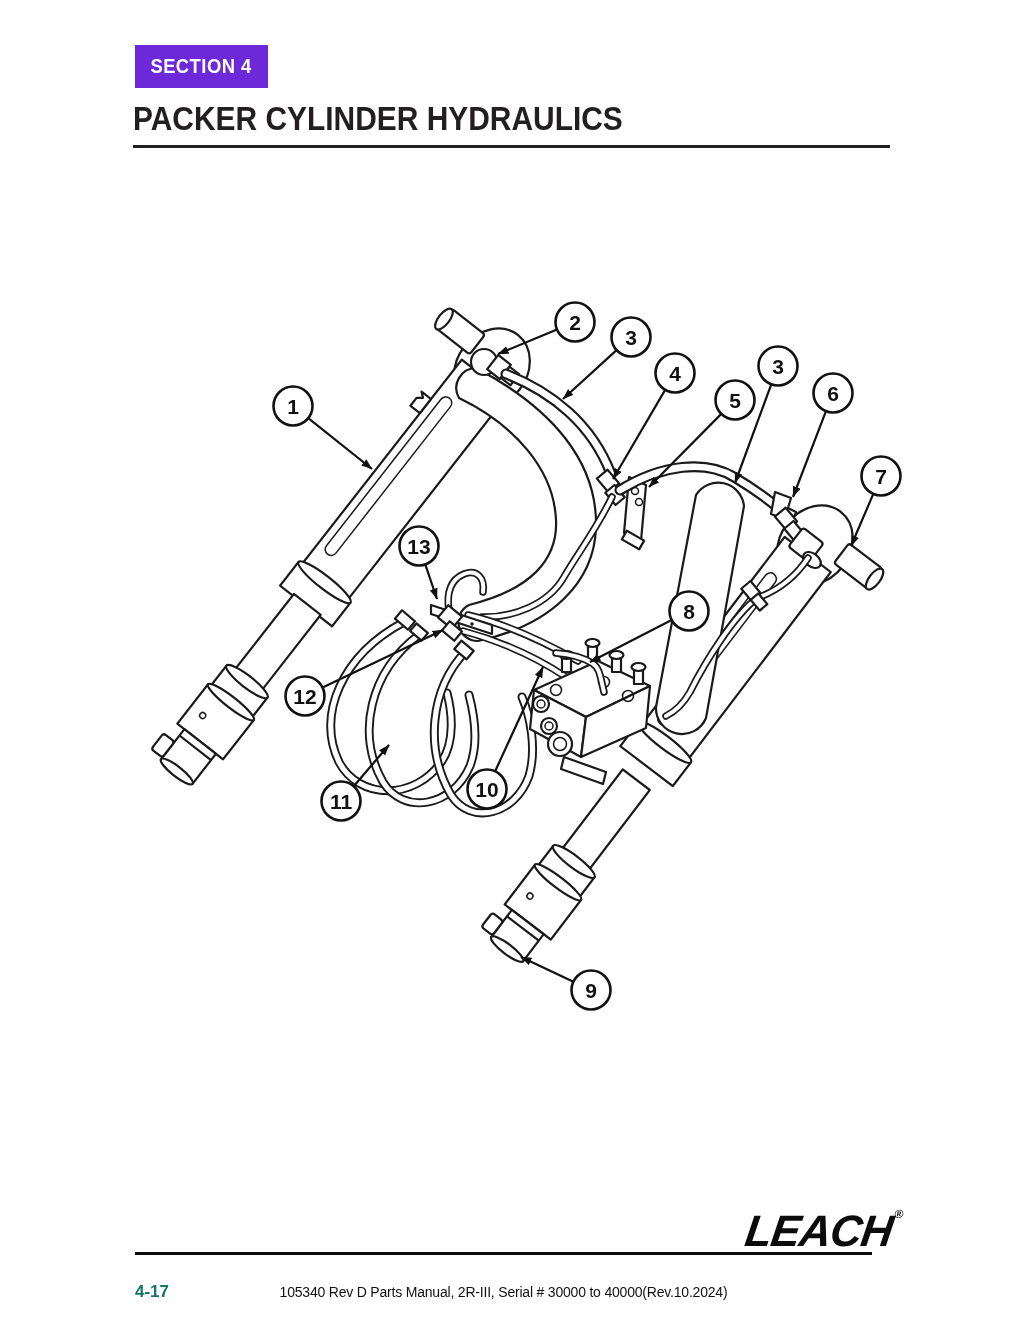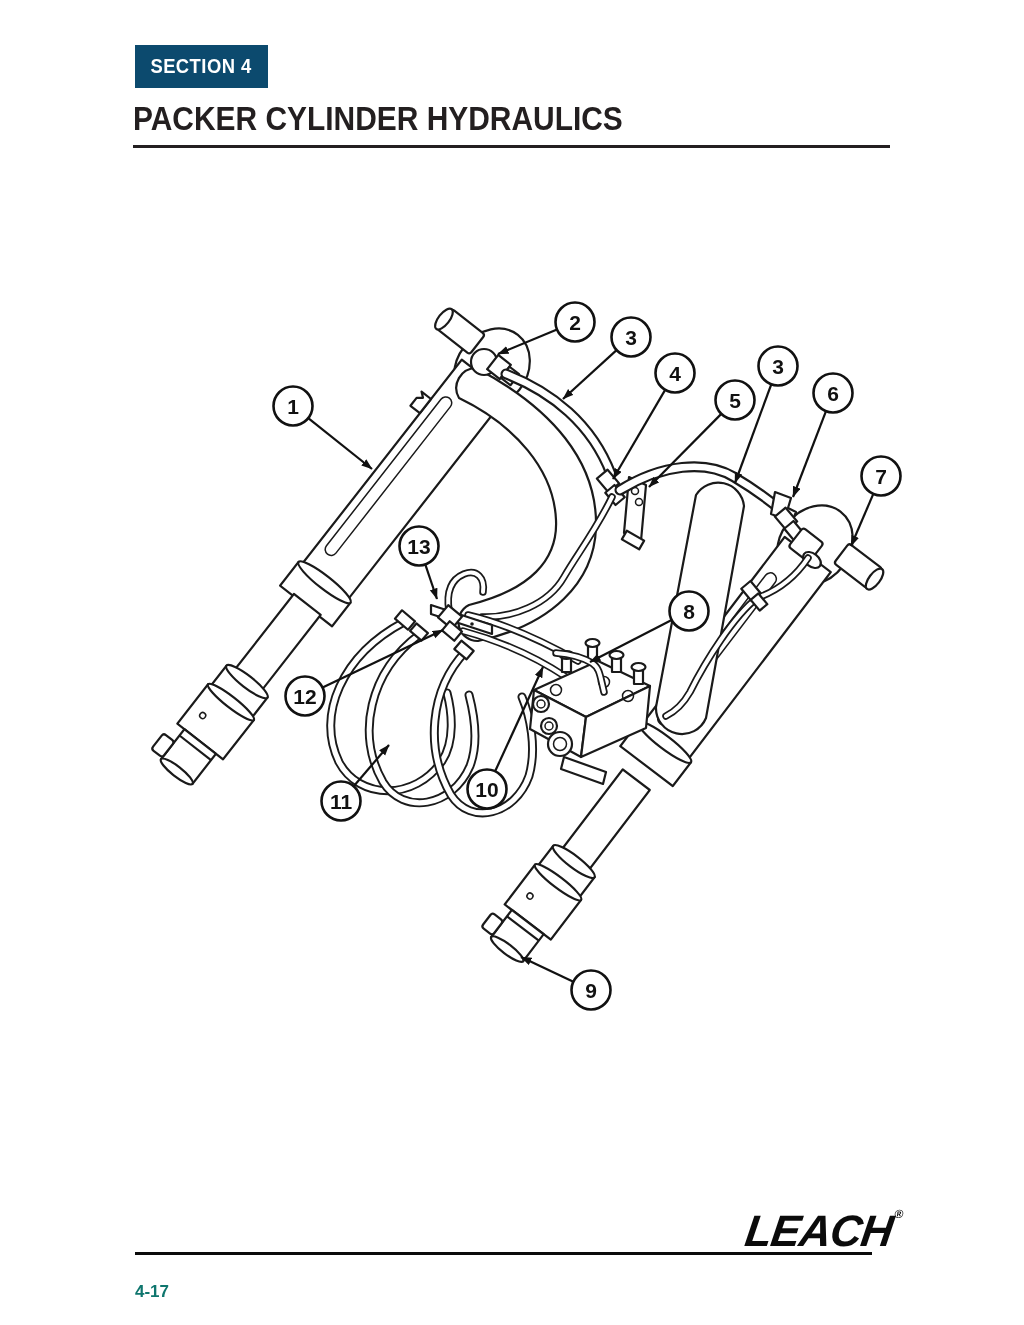--- a/index.html
+++ b/index.html
@@ -4,21 +4,21 @@
 <style>
   html,body{margin:0;padding:0;background:#e8e8e8;}
   .page{
     position:relative;width:1024px;height:1325px;background:#ffffff;
     margin:0 auto;overflow:hidden;
     font-family:"Liberation Sans", sans-serif;color:#111;
   }
   
   .section-box{
     position:absolute;left:135px;top:45px;width:133px;height:43px;
-    background:#0c4a6e;display:flex;align-items:center;justify-content:center;
+    background:#6d28d9;display:flex;align-items:center;justify-content:center;
   }
   .section-box span{
     color:#fff;font-weight:bold;font-size:20px;letter-spacing:.5px;
     display:inline-block;transform:scaleX(.92);transform-origin:center;
     white-space:nowrap;
   }
   .page-title{
     position:absolute;left:133px;top:99px;margin:0;
     font-size:34px;font-weight:bold;letter-spacing:0;
     transform:scaleX(.88);transform-origin:left center;white-space:nowrap;
@@ -294,14 +294,15 @@
 
   <div class="section-box">
     <span>SECTION 4</span>
   </div>
   <h1 class="page-title">PACKER CYLINDER HYDRAULICS</h1>
   <div class="title-rule"></div>
 
   <div class="brand"><span>LEACH</span><sup>®</sup></div>
   <div class="footer-rule"></div>
   <div class="page-number">4-17</div>
+  <div class="manual-line">105340 Rev D Parts Manual, 2R-III, Serial # 30000 to 40000(Rev.10.2024)</div>
 
 </div>
 
 </body></html>

